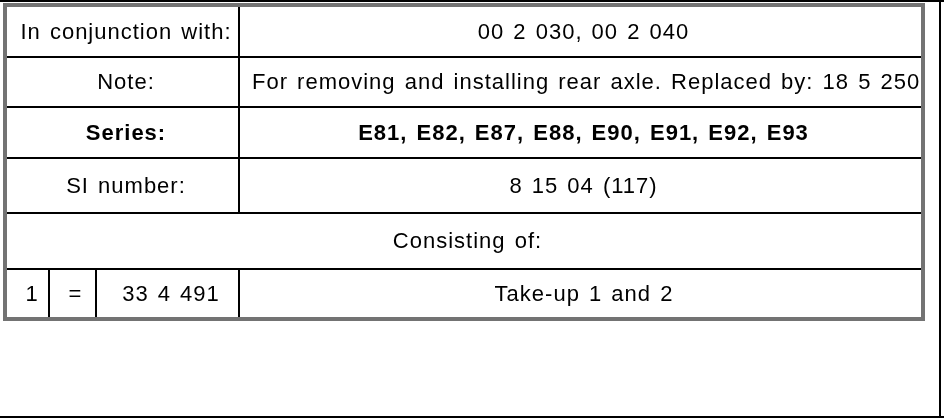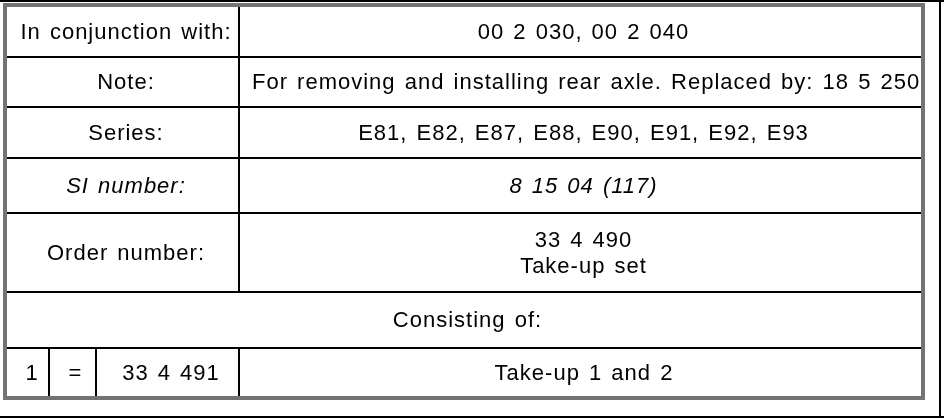--- a/index.html
+++ b/index.html
@@ -42,22 +42,22 @@
     padding: 0 6px 0 13px;
     white-space: nowrap;
     overflow: hidden;
   }
   col.c-a { width: 44px; }
   col.c-b { width: 47px; }
   col.c-c { width: 143px; }
 
   tr.r1 td { height: 49px; }
   tr.r2 td { height: 48px; }
-  tr.r3 td { height: 49px; }
-  tr.r4 td { height: 53px; font-style: italic; }
+  tr.r3 td { height: 49px; font-weight: bold; }
+  tr.r4 td { height: 53px; }
   tr.r5 td { height: 77px; }
   tr.r6 td { height: 54px; }
   tr.r7 td { height: 47px; }
 
   td.val { padding-left: 12px; }
   td.cell-num  { padding-left: 15px; }
   td.cell-eq   { padding-left: 12px; }
   td.cell-part { }
   td.cell-desc { }
 </style>
@@ -85,27 +85,20 @@
       <td class="val">For removing and installing rear axle. Replaced by: 18 5 250</td>
     </tr>
     <tr class="r3">
       <td colspan="3" class="lbl">Series:</td>
       <td class="val">E81, E82, E87, E88, E90, E91, E92, E93</td>
     </tr>
     <tr class="r4">
       <td colspan="3" class="lbl">SI number:</td>
       <td class="val">8 15 04 (117)</td>
     </tr>
-    <tr class="r5">
-      <td colspan="3" class="lbl">Order number:</td>
-      <td class="val">
-        <div>33 4 490</div>
-        <div>Take-up set</div>
-      </td>
-    </tr>
     <tr class="r6">
       <td colspan="4" class="lbl">Consisting of:</td>
     </tr>
     <tr class="r7">
       <td class="cell-num">1</td>
       <td class="cell-eq">=</td>
       <td class="cell-part">33 4 491</td>
       <td class="cell-desc">Take-up 1 and 2</td>
     </tr>
   </tbody>

